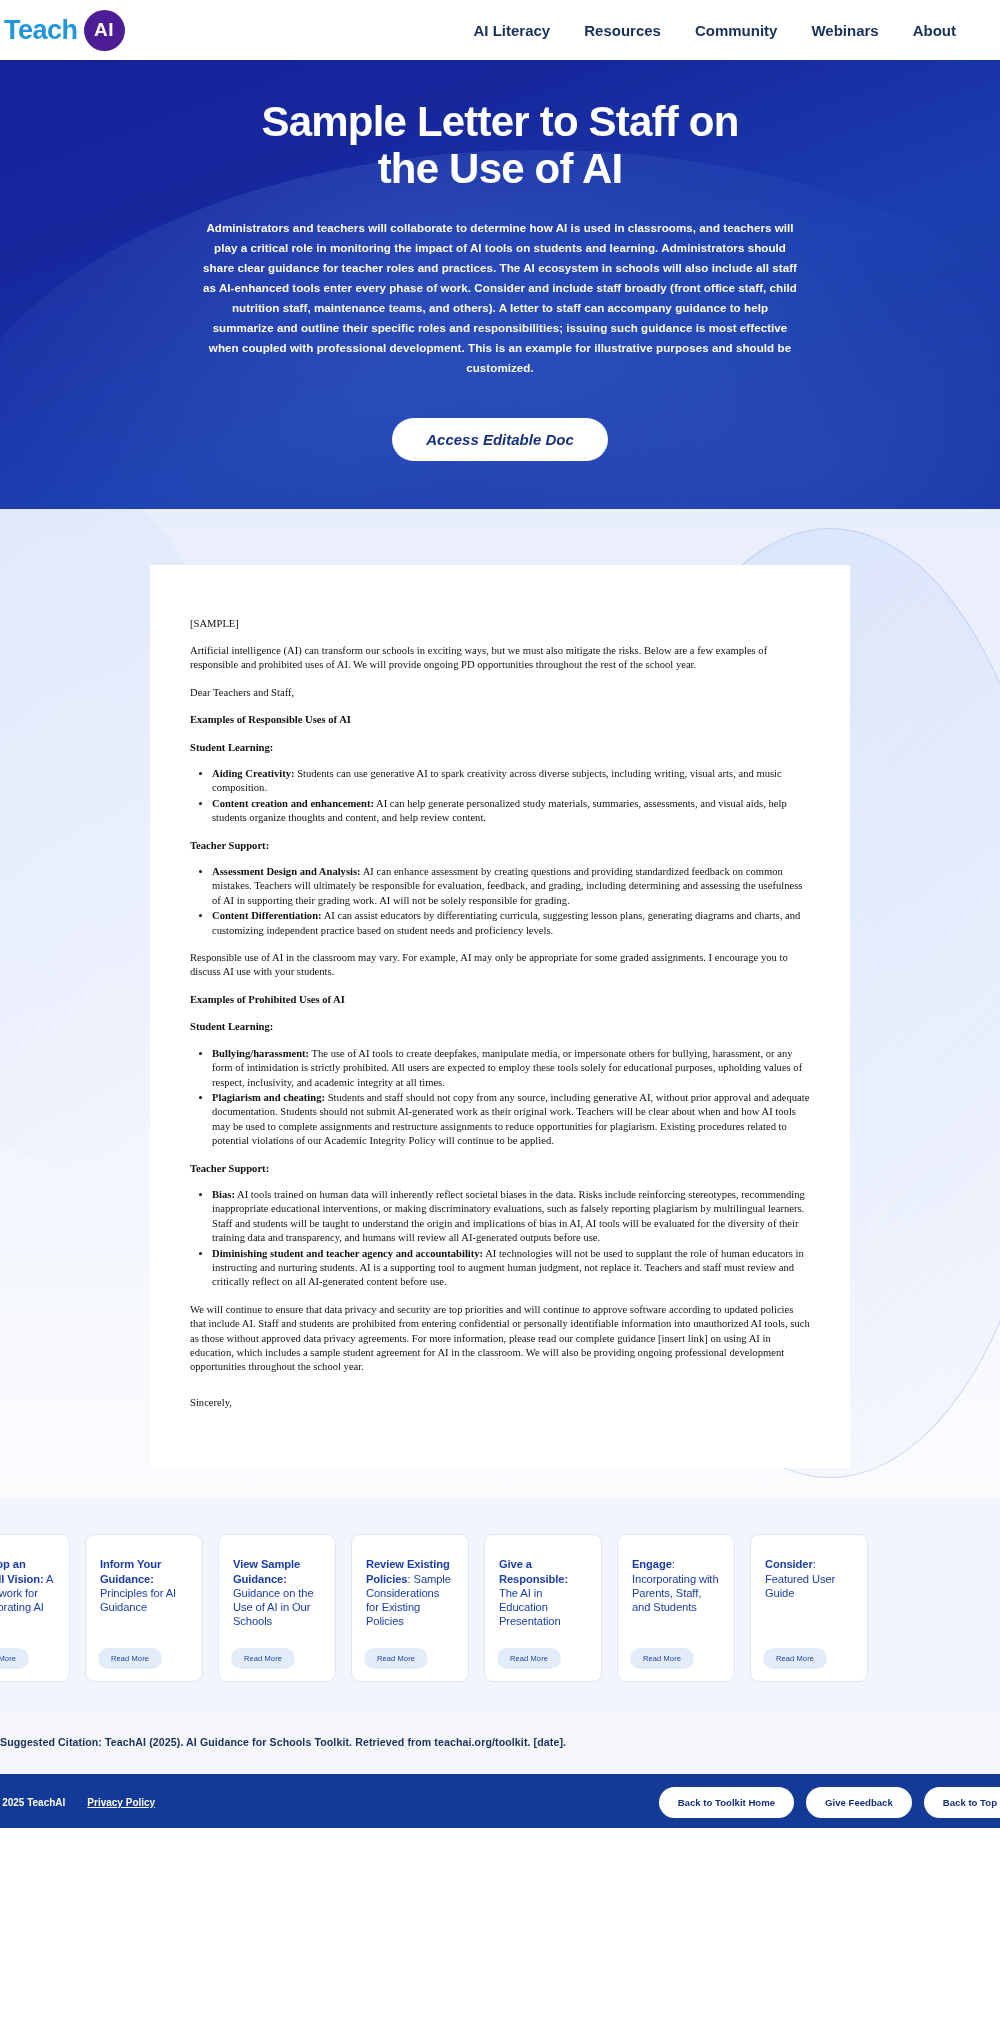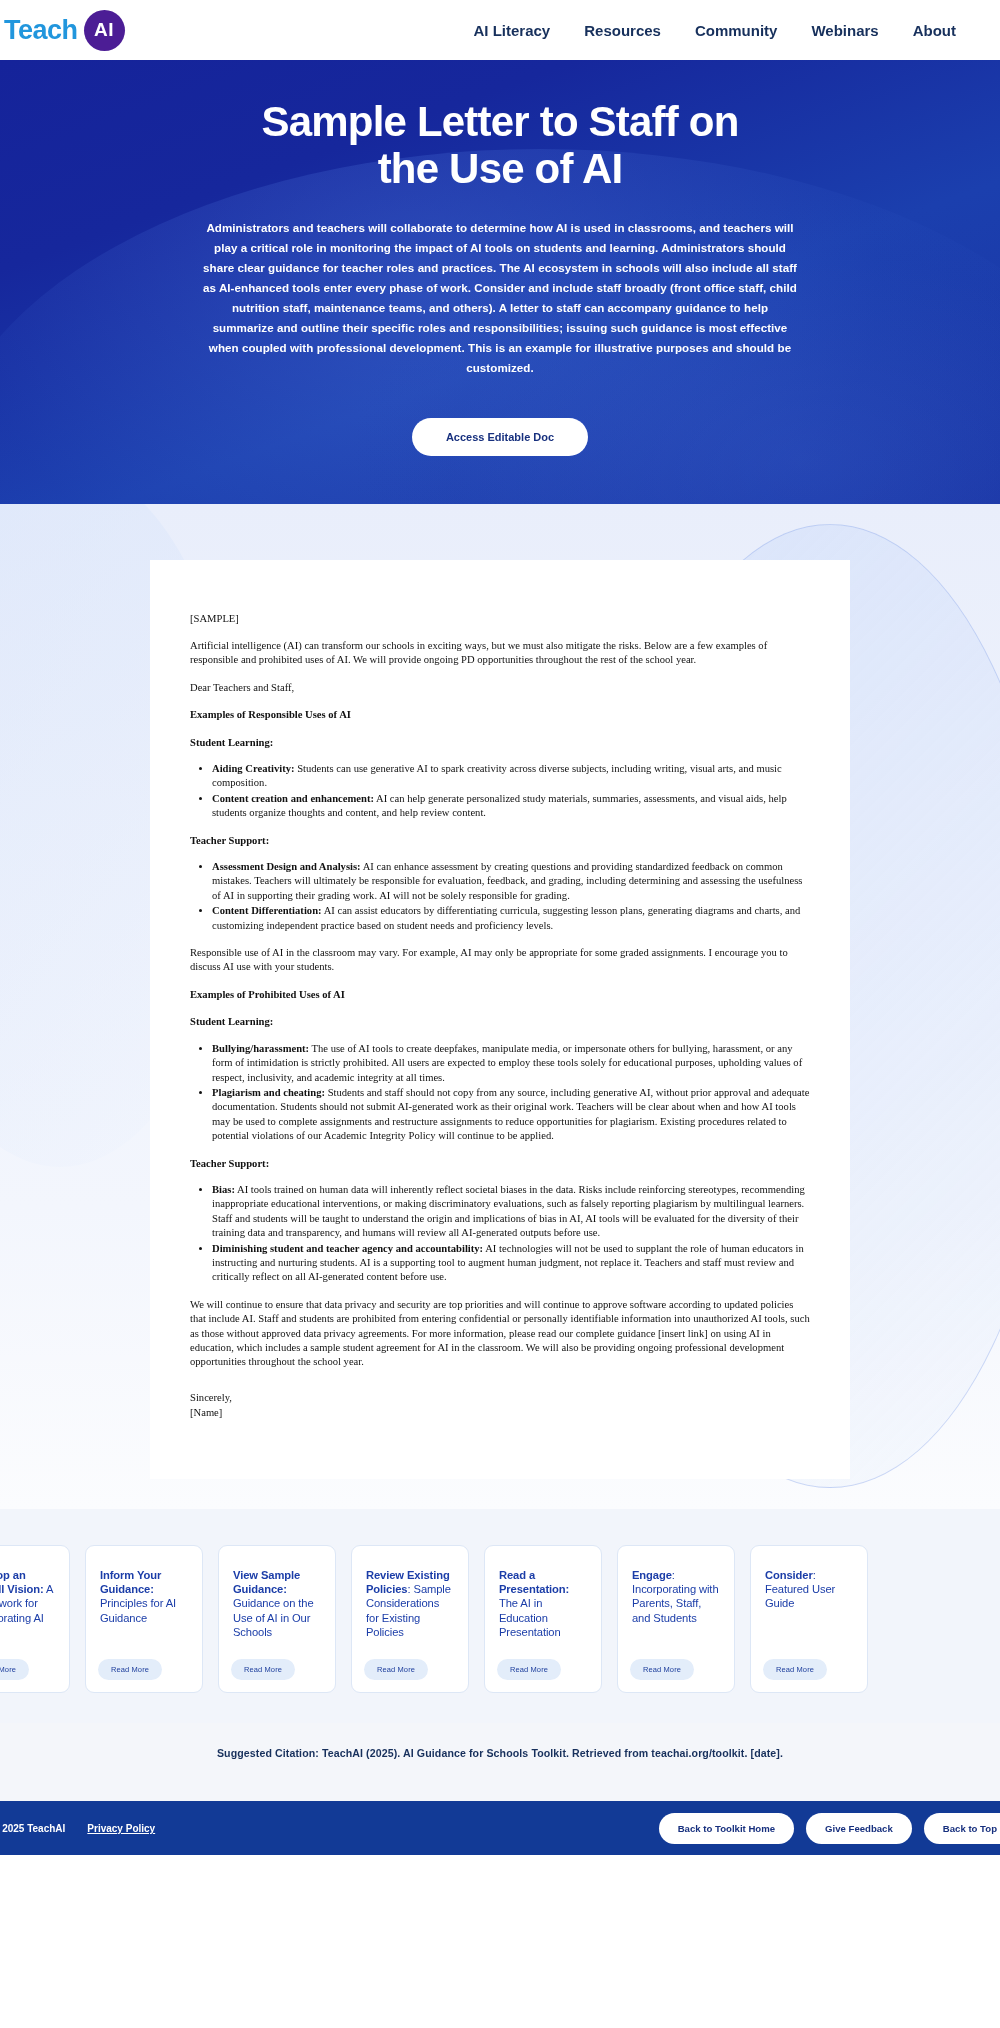--- a/index.html
+++ b/index.html
@@ -96,27 +96,28 @@
     font-size: 11.6px;
     font-weight: 700;
     line-height: 1.72;
     letter-spacing: 0.05px;
   }
   .hero-cta-wrap { text-align: center; margin-top: 40px; }
   .hero-cta {
     display: inline-block;
     background: #ffffff;
     color: #17307e;
-    font-size: 11px;
+    font-size: 15px;
     font-weight: 700;
     border: none;
     border-radius: 999px;
     padding: 13px 34px;
     cursor: pointer;
     font-family: inherit;
+    font-style: italic;
   }
 
   
   .doc-band {
     position: relative;
     background: linear-gradient(180deg, #e9eefb 0%, #eef2fc 30%, #f3f6fd 70%, #fbfcfe 100%);
     padding: 56px 0 30px;
     overflow: hidden;
   }
   .band-curve {
@@ -206,22 +207,21 @@
     font-weight: 500;
     padding: 6px 13px;
     cursor: pointer;
     font-family: inherit;
     letter-spacing: 0.1px;
   }
 
   
   .citation-band {
     background: #f4f6fa;
-    padding: 24px 0 42px;
-    text-align: center;
+    padding: 24px 0 26px;
   }
   .citation-text {
     font-size: 10.6px;
     font-weight: 700;
     color: #17305c;
     letter-spacing: 0.1px;
   }
 
   
   .site-footer {
@@ -329,21 +329,20 @@
     <p class="d-sub">Teacher Support:</p>
     <ul>
       <li><b>Bias:</b><span> AI tools trained on human data will inherently reflect societal biases in the data. Risks include reinforcing stereotypes, recommending inappropriate educational interventions, or making discriminatory evaluations, such as falsely reporting plagiarism by multilingual learners. Staff and students will be taught to understand the origin and implications of bias in AI, AI tools will be evaluated for the diversity of their training data and transparency, and humans will review all AI-generated outputs before use.</span></li>
       <li><b>Diminishing student and teacher agency and accountability:</b><span> AI technologies will not be used to supplant the role of human educators in instructing and nurturing students. AI is a supporting tool to augment human judgment, not replace it. Teachers and staff must review and critically reflect on all AI-generated content before use.</span></li>
     </ul>
 
     <p>We will continue to ensure that data privacy and security are top priorities and will continue to approve software according to updated policies that include AI. Staff and students are prohibited from entering confidential or personally identifiable information into unauthorized AI tools, such as those without approved data privacy agreements. For more information, please read our complete guidance [insert link] on using AI in education, which includes a sample student agreement for AI in the classroom. We will also be providing ongoing professional development opportunities throughout the school year.</p>
 
     <div class="doc-sign">
       <div>Sincerely,</div>
-      <div>[Name]</div>
     </div>
   </article>
 </section>
 
 <section class="cards-band">
   <div class="cards-rail">
     <div class="tcard">
       <div class="tcard-title"><b>Develop an Overall Vision:</b><span> A Framework for Incorporating AI</span></div>
       <button class="tcard-btn">Read More</button>
     </div>
@@ -353,21 +352,21 @@
     </div>
     <div class="tcard">
       <div class="tcard-title"><b>View Sample Guidance:</b><span> Guidance on the Use of AI in Our Schools</span></div>
       <button class="tcard-btn">Read More</button>
     </div>
     <div class="tcard">
       <div class="tcard-title"><b>Review Existing Policies</b><span>: Sample Considerations for Existing Policies</span></div>
       <button class="tcard-btn">Read More</button>
     </div>
     <div class="tcard">
-      <div class="tcard-title"><b>Read a Presentation:</b><span> The AI in Education Presentation</span></div>
+      <div class="tcard-title"><b>Give a Responsible:</b><span> The AI in Education Presentation</span></div>
       <button class="tcard-btn">Read More</button>
     </div>
     <div class="tcard">
       <div class="tcard-title"><b>Engage</b><span>: Incorporating with Parents, Staff, and Students</span></div>
       <button class="tcard-btn">Read More</button>
     </div>
     <div class="tcard">
       <div class="tcard-title"><b>Consider</b><span>: Featured User Guide</span></div>
       <button class="tcard-btn">Read More</button>
     </div>

